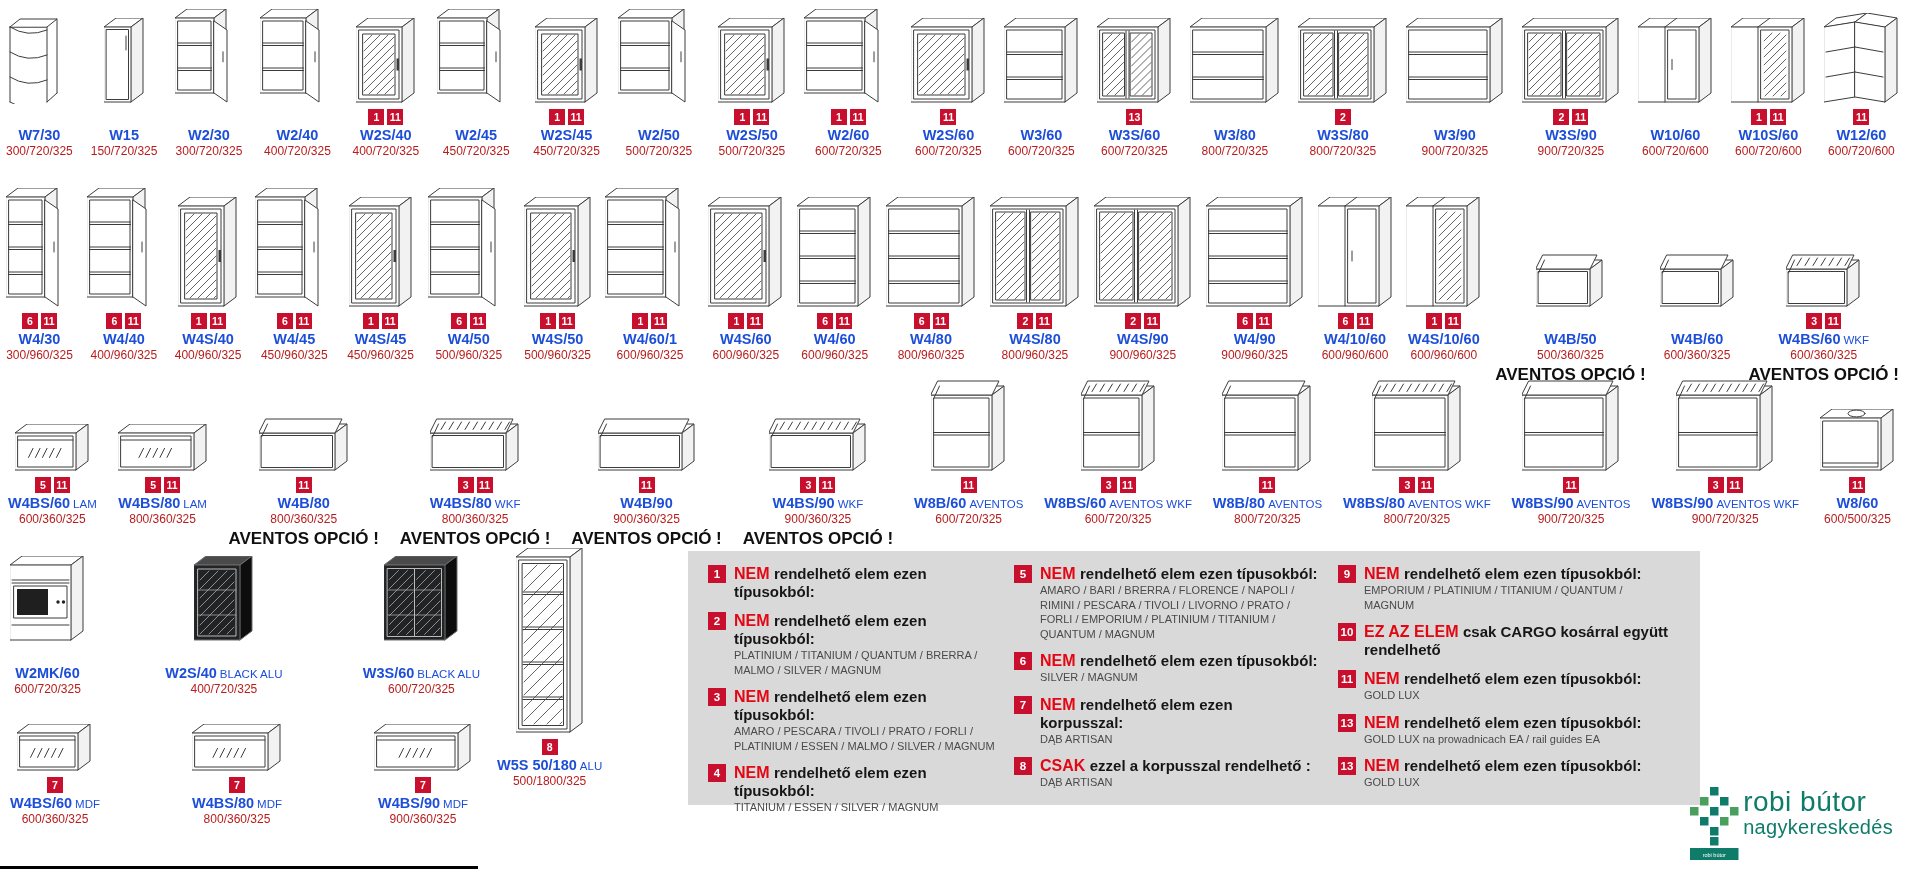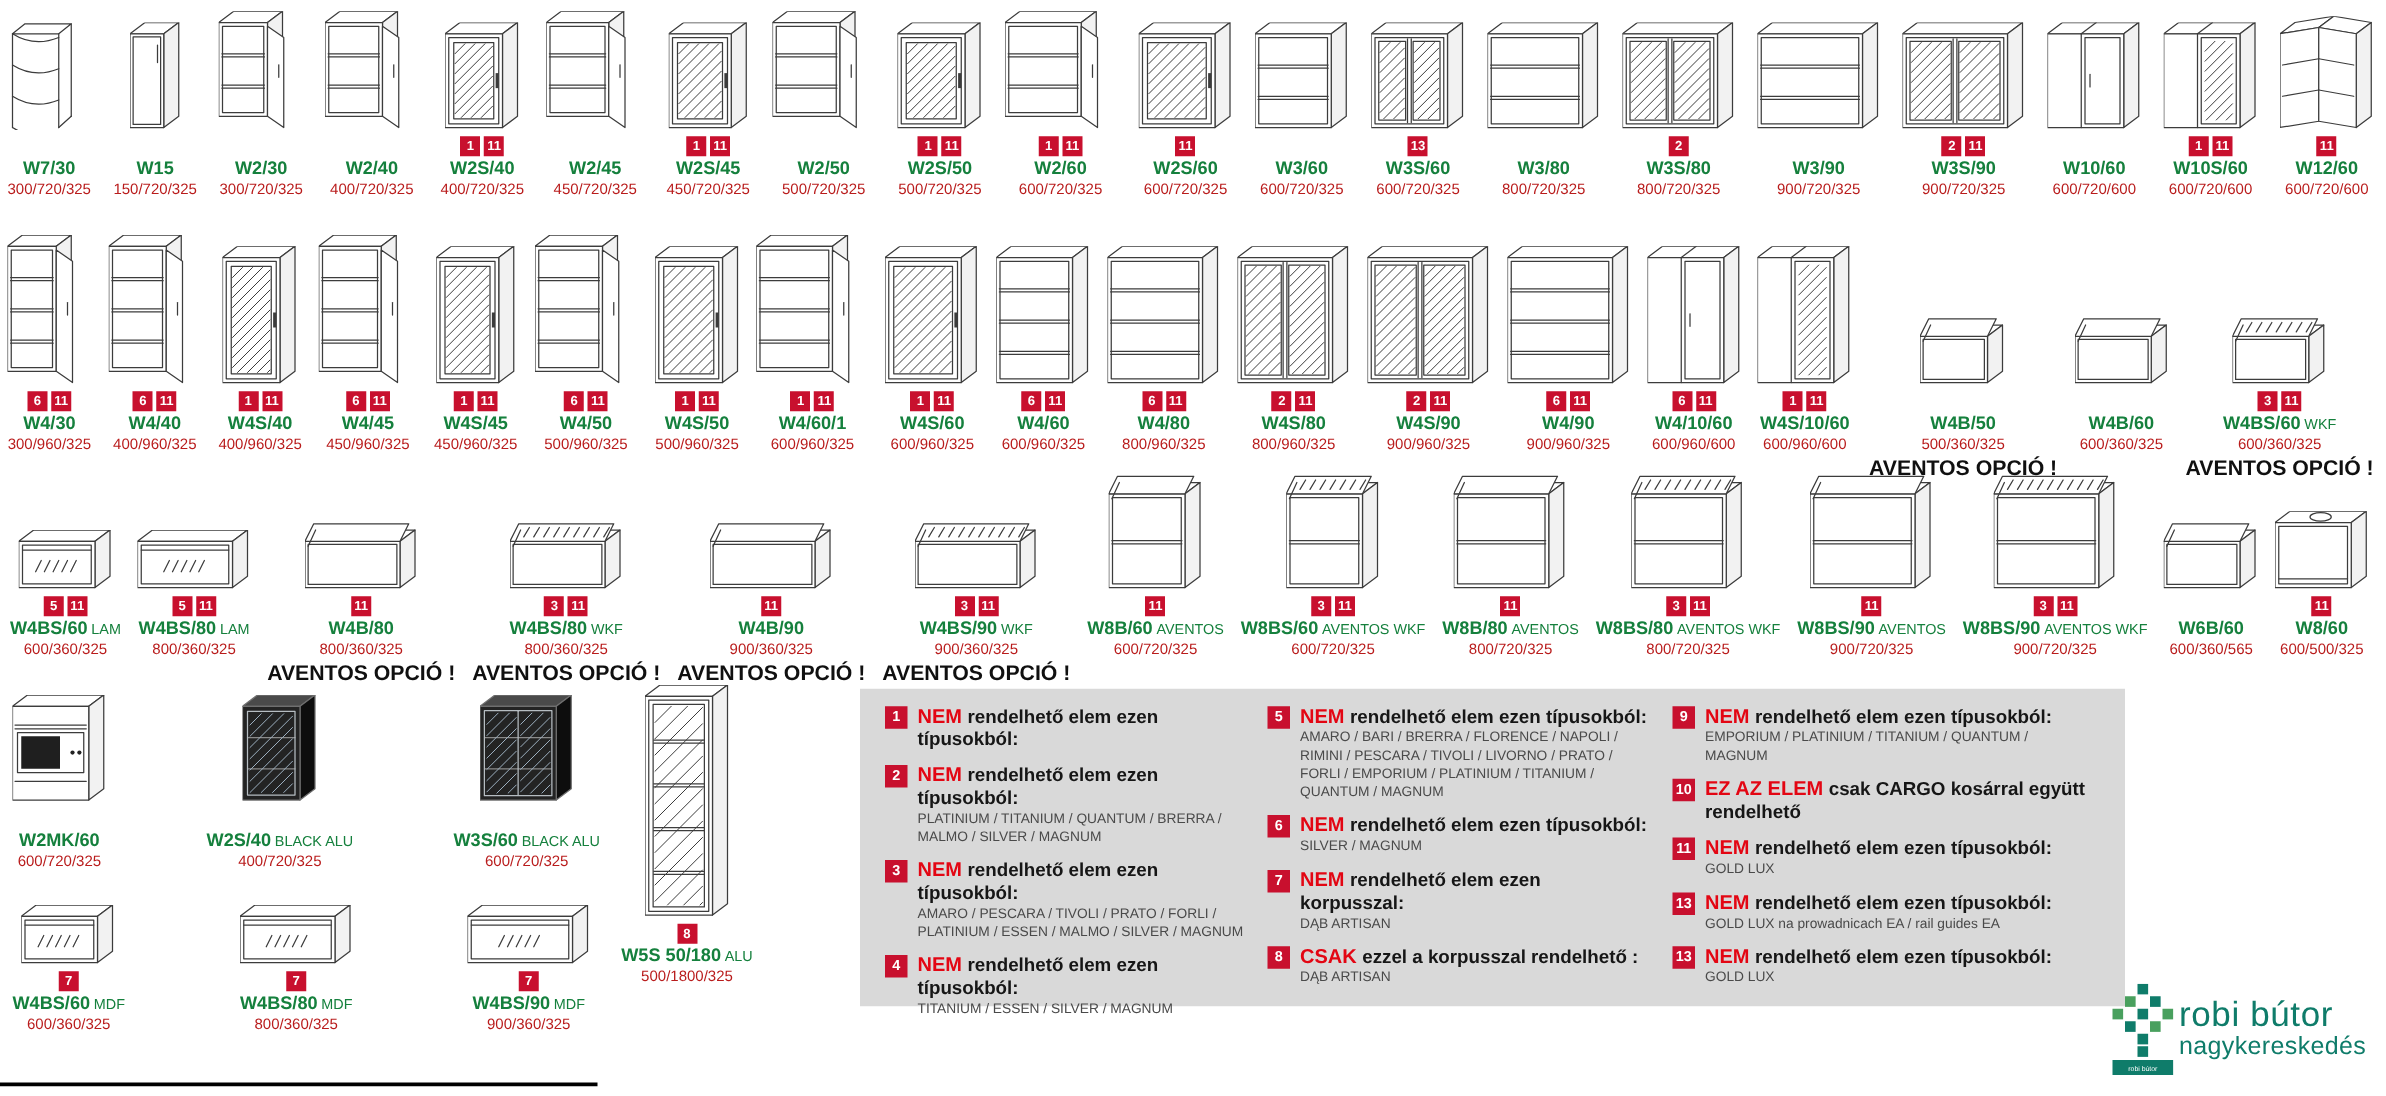--- a/index.html
+++ b/index.html
@@ -15,36 +15,36 @@
   .cab{display:flex;flex-direction:column;align-items:center}
   .draw{display:flex;align-items:flex-end;justify-content:center}
   #row-0 .draw{height:96px}
   #row-1 .draw{height:122px}
   #row-2 .draw{height:96px}
   #row-3 .draw{height:96px}
   #row-4 .draw{height:188px}
   #row-5 .draw{height:58px}
   .badges{height:21px;display:flex;gap:3px;align-items:center;margin-top:2px}
   .badge{min-width:16px;height:16px;padding:0 2px;background:var(--badge,#c8102e);color:#fff;font-weight:bold;font-size:10.5px;line-height:16px;text-align:center}
-  .cname{font-size:14.5px;font-weight:bold;color:#15803d;white-space:nowrap;line-height:1.15}
+  .cname{font-size:14.5px;font-weight:bold;color:#1d4ed8;white-space:nowrap;line-height:1.15}
   .cname .sfx{font-weight:normal;font-size:11.5px;margin-left:3px}
   .cdims{font-size:12px;color:#b91c1c;line-height:1.25;white-space:nowrap}
   .cnote{font-size:17px;font-weight:bold;color:#101010;line-height:1.45;white-space:nowrap}
   #legend{position:absolute;left:688px;top:551px;width:1012px;height:254px;background:var(--legendbg,#d9d9d9);display:flex;gap:18px;padding:14px 12px 8px 20px}
   .lg-col{display:flex;flex-direction:column;gap:11px}
   .lg-col:nth-child(1){width:288px}
   .lg-col:nth-child(2){width:306px}
   .lg-col:nth-child(3){width:332px}
   .lg-item{display:flex;gap:8px;align-items:flex-start}
   .lg-num{flex:0 0 auto;min-width:18px;height:18px;padding:0 2px;background:var(--badge,#c8102e);color:#fff;font-size:11.5px;font-weight:bold;text-align:center;line-height:18px}
   .lg-lead{color:var(--redtext,#e30613);font-weight:bold;font-size:16px}
   .lg-bold{font-weight:bold;font-size:15px;color:#161616}
   .lg-list{font-size:11px;color:#4a4a4a;line-height:1.32}
   #bottom-line{position:absolute;left:0;top:866px;width:478px;height:3px;background:#000}
-  #logo{position:absolute;right:16px;bottom:16px;display:flex;align-items:center;gap:0}
+  #logo{position:absolute;right:16px;bottom:16px;display:flex;align-items:flex-start;gap:0}
   .logo-text{color:var(--teal,#0f7c6a);line-height:1.08;padding-bottom:2px}
   .logo-text .l1{font-size:28px;letter-spacing:.5px}
   .logo-text .l2{font-size:20px;letter-spacing:.3px}
   svg.cabsvg{display:block}
 </style>
 </head>
 <body>
 
 <div id="page">
   <div id="row-0" class="cabrow">
@@ -1499,38 +1499,20 @@
     <div class="badges">
           <span class="badge">3</span>
           <span class="badge">11</span>
         </div>
     <div class="cname"><b>W8BS/90</b><span class="sfx">AVENTOS WKF</span></div>
     <div class="cdims">900/720/325</div>
 
   </div>
       <div class="cab">
     <div class="draw">
-          <svg class="cabsvg" width="75" height="56" viewBox="0 -8 75 56">
-            <g stroke="#3c3c3c" stroke-width="1" fill="none" stroke-linejoin="round" stroke-linecap="round">
-              <polygon points="0,9 12,0 73,0 61,9" fill="#fff"></polygon>
-              <polygon points="61,9 73,0 73,37 61,46" fill="#f2f2f2"></polygon>
-              <rect x="0" y="9" width="61" height="37" fill="#fff"></rect>
-              <rect x="2.5" y="11.5" width="56" height="32" fill="none"></rect>
-              <polygon points="0,9 61,9 68,-5 7,-5" fill="#fff"></polygon>
-              <line x1="2.5" y1="13" x2="8.5" y2="0"></line>
-            </g>
-          </svg>
-        </div>
-    <div class="badges"></div>
-    <div class="cname"><b>W6B/60</b></div>
-    <div class="cdims">600/360/565</div>
-
-  </div>
-      <div class="cab">
-    <div class="draw">
           <svg class="cabsvg" width="75" height="63" viewBox="0 0 75 63">
             <g stroke="#3c3c3c" stroke-width="1" fill="none" stroke-linejoin="round" stroke-linecap="round">
               <polygon points="0,9 12,0 73,0 61,9" fill="#fff"></polygon>
               <polygon points="61,9 73,0 73,52 61,61" fill="#f2f2f2"></polygon>
               <rect x="0" y="9" width="61" height="52" fill="#fff"></rect>
               <rect x="3" y="12" width="55" height="46" fill="none"></rect>
               <ellipse cx="36.5" cy="4.5" rx="8.5" ry="3.4" fill="#fff"></ellipse>
               <line x1="3" y1="54" x2="58" y2="54"></line>
             </g>
           </svg>

